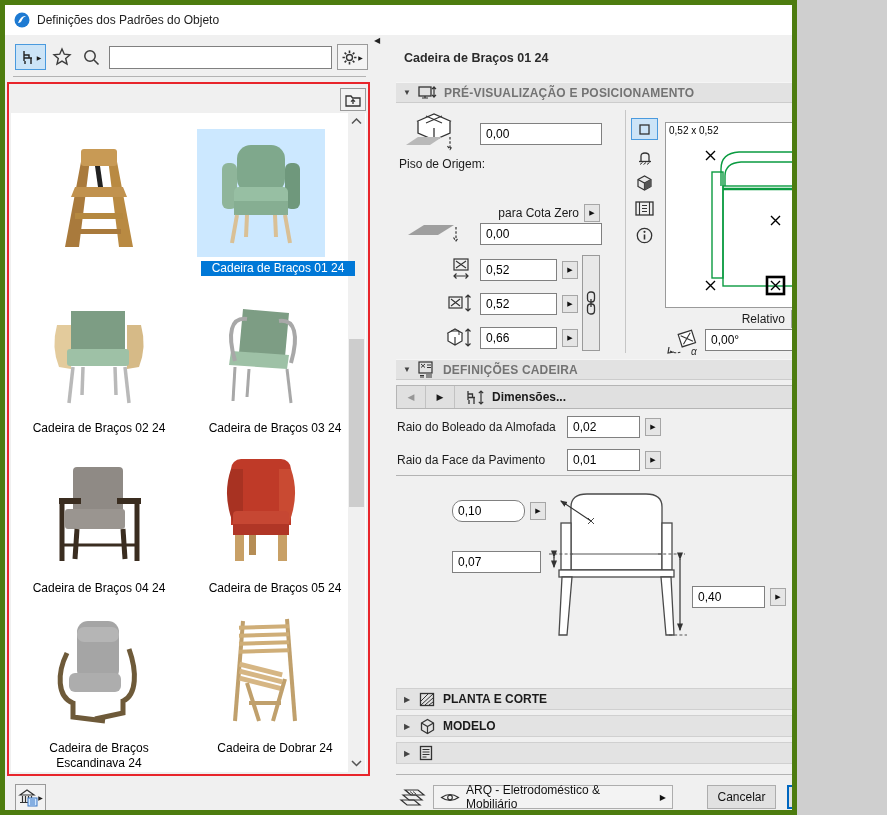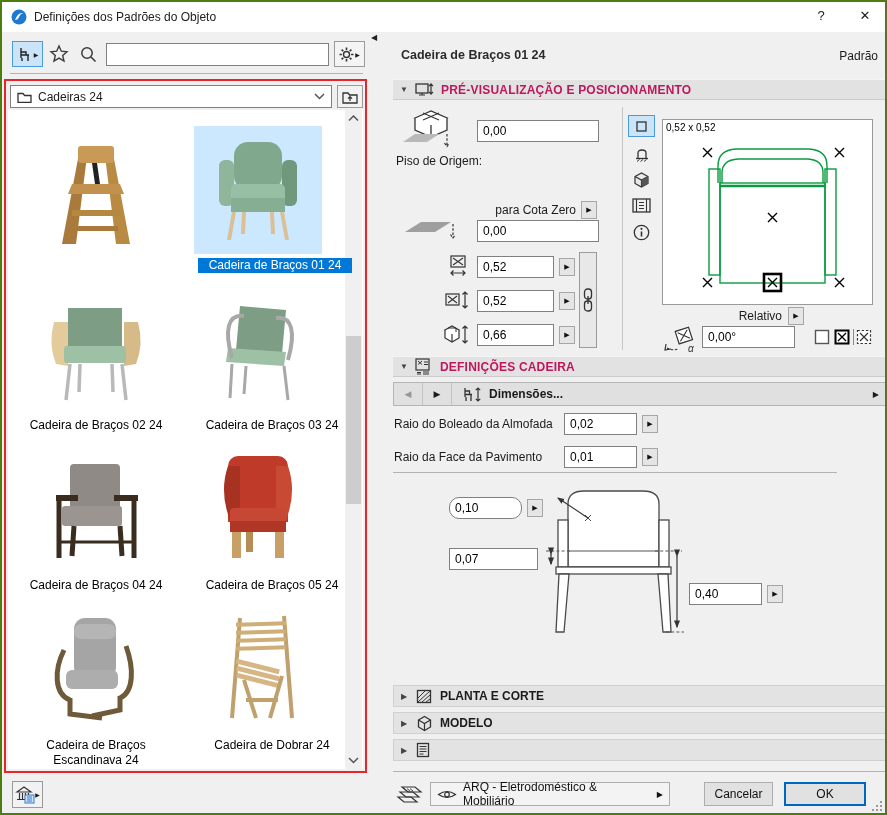--- a/index.html
+++ b/index.html
@@ -1,29 +1,29 @@
 <!DOCTYPE html>
 <html><head>
 <meta charset="utf-8">
 <style>
   html,body{margin:0;padding:0;background:#cfcfcf;}
-  .window{position:relative;width:887px;height:815px;box-sizing:border-box;border:2px solid #4d7c0f;
+  .window{position:relative;width:797px;height:815px;box-sizing:border-box;border:5px solid #4d7c0f;
     background:#f0f0f0;font-family:"Liberation Sans",sans-serif;font-size:12px;color:#1b1b1b;overflow:hidden;}
   .abs{position:absolute;}
   .titlebar{position:absolute;left:0;top:0;right:0;height:30px;background:#ffffff;}
   .title-text{position:absolute;left:32px;top:8px;font-size:12px;color:#222;}
   .tb-btn{position:absolute;top:6px;width:26px;height:18px;text-align:center;font-size:13px;color:#222;cursor:default;}
   .icon{display:inline-block;line-height:0;}
   .field{position:absolute;height:22px;box-sizing:border-box;border:1px solid #808080;background:#fff;
     font-family:"Liberation Sans",sans-serif;font-size:12px;padding:1px 5px;color:#000;}
   .fly{position:absolute;width:16px;height:18px;background:#e5e5e5;border:1px solid #a6a6a6;box-sizing:border-box;
     display:flex;align-items:center;justify-content:center;font-size:7px;color:#111;}
   .sechdr{position:absolute;left:391px;width:493px;height:21px;background:#e2e2e2;border-top:1px solid #f5f5f5;
     border-bottom:1px solid #cccccc;display:flex;align-items:center;gap:6px;padding-left:6px;box-sizing:border-box;}
-  .sechdr b{font-size:12px;color:#be185d;letter-spacing:.2px;}
+  .sechdr b{font-size:12px;color:#737373;letter-spacing:.2px;}
   .tri{font-size:8px;color:#444;width:10px;text-align:center;}
   .ddown{position:absolute;height:23px;box-sizing:border-box;border:1px solid #808080;background:#fff;
     display:flex;align-items:center;gap:6px;padding:0 6px;}
   .sqbtn{position:absolute;box-sizing:border-box;border:1px solid #9a9a9a;background:#f0f0f0;
     display:flex;align-items:center;justify-content:center;}
   .sel-btn{background:#cce4f7 !important;border:1px solid #4a9ade !important;}
   .item-label{position:absolute;font-size:12px;text-align:center;color:#000;line-height:15px;}
   .item-label.sel{background:#0078d7;color:#fff;padding:0 3px;}
   .thumb{position:absolute;width:128px;height:128px;}
   .thumb.sel{background:#cce8ff;}
@@ -88,31 +88,20 @@
           </g>
         </svg>
     </span>
       <span style="font-size:6px;margin-left:1px">▶</span>
   </div>
   <div class="hline" style="left:8px;top:71px;width:353px"></div>
   <span class="abs" style="left:369px;top:31px;font-size:8px;color:#222">◀</span>
 
   <div class="abs" style="left:2px;top:77px;width:363px;height:694px;border:2px solid #e8252b;box-sizing:border-box;">
 
-    <div class="ddown" style="left:4px;top:4px;width:322px">
-      <span class="icon">
-        <svg width="15" height="12">
-            <path d="M1,2.5 h5 l1.6,2 h6.4 v7 h-13 z" fill="none" stroke="#333" stroke-width="1.3"></path>
-          </svg>
-      </span>
-      <span style="flex:1">Cadeiras 24</span>
-      <svg width="11" height="7">
-          <path class="chev" d="M1,1 L5.5,5.5 L10,1"></path>
-        </svg>
-    </div>
     <div class="sqbtn" style="left:331px;top:4px;width:26px;height:23px;background:#f2f2f2">
       <span class="icon">
         <svg width="16" height="14">
             <path d="M1,3 h5 l1.6,2 h7.4 v8 h-14 z" fill="none" stroke="#333" stroke-width="1.3"></path>
         <path d="M8,11 V7 M6,8.6 L8,6.6 L10,8.6" stroke="#333" fill="none" stroke-width="1.3"></path>
           </svg>
       </span>
     </div>
 
     <div class="abs" style="left:2px;top:29px;width:355px;height:659px;background:#fff;">

